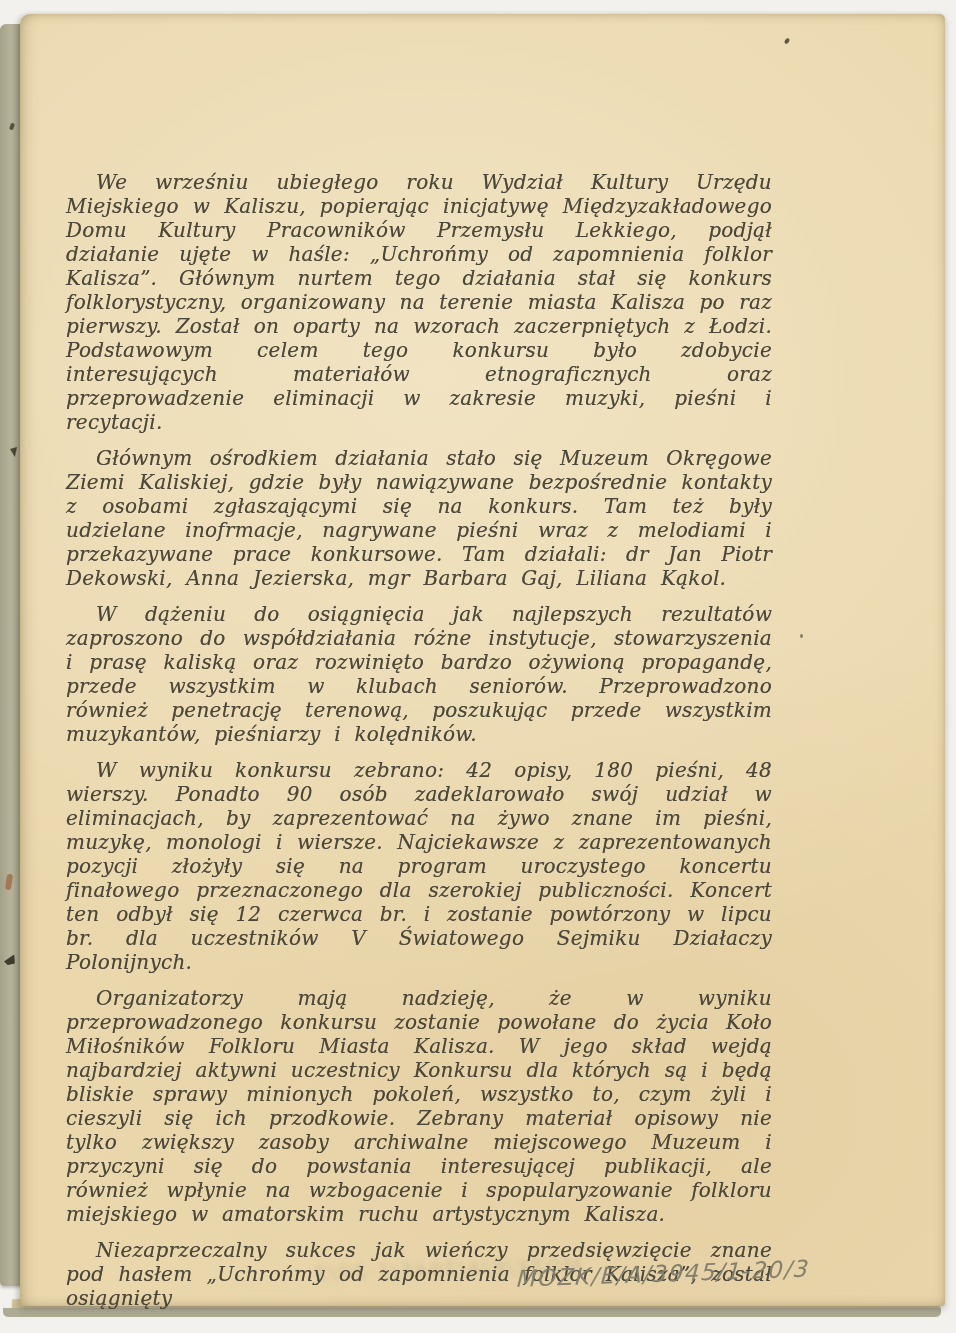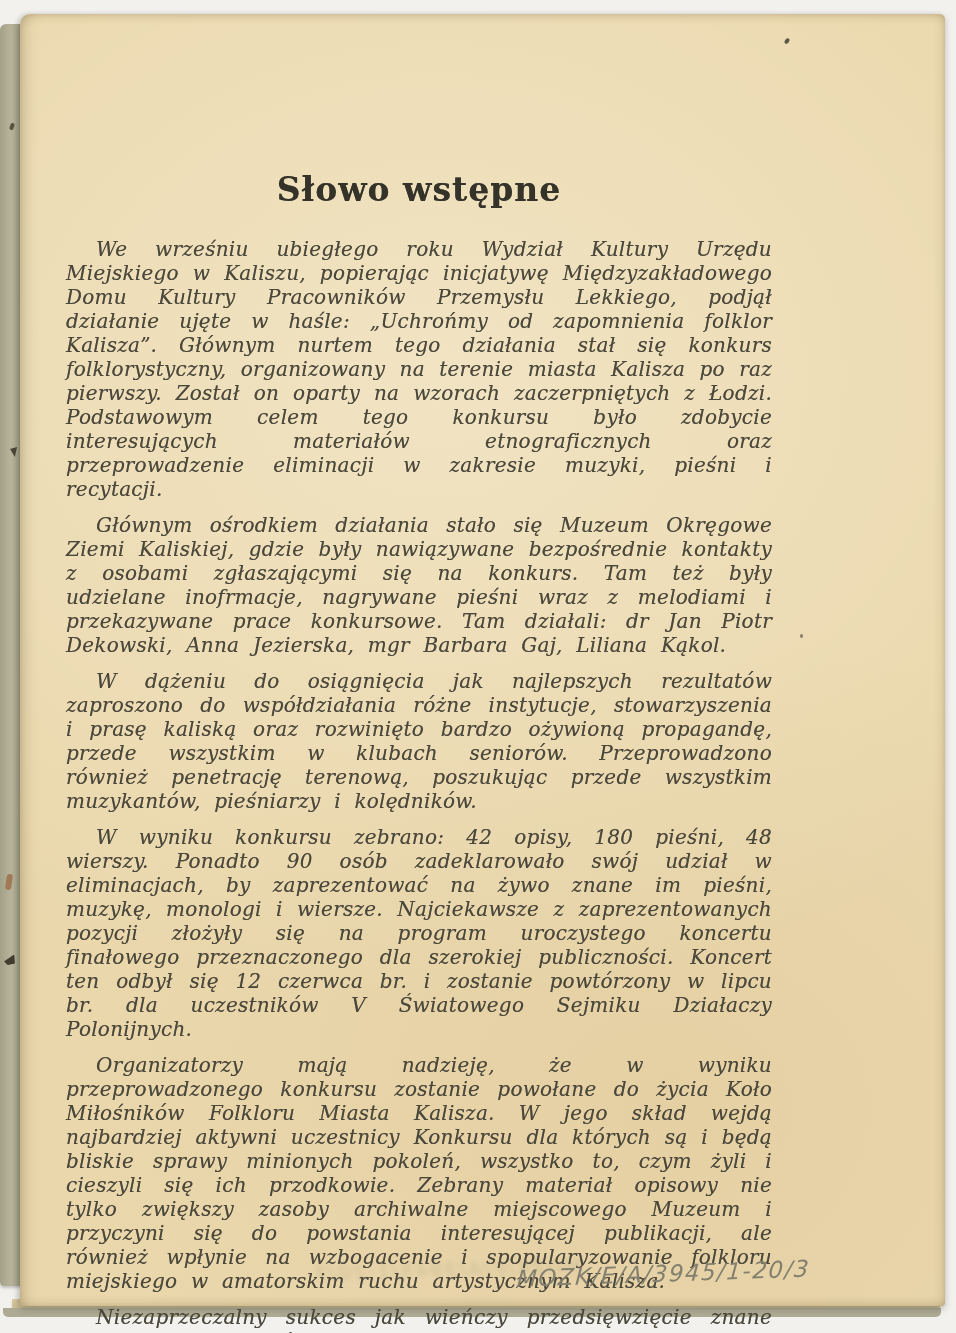--- a/index.html
+++ b/index.html
@@ -109,21 +109,20 @@
     <span class="binding-mark bm3"></span>
     <span class="binding-mark bm4"></span>
   </div>
 
   <div class="page-stack"></div>
   <div class="cover-bottom"></div>
 
   <div class="page">
 
     <div class="page-inner">
-      <h1 class="title">Słowo wstępne</h1>
 
       <p class="body-par">We wrześniu ubiegłego roku Wydział Kultury Urzędu Miejskiego w Kaliszu, popierając inicjatywę Międzyzakładowego Domu Kultury Pracowników Przemysłu Lekkiego, podjął działanie ujęte w haśle: „Uchrońmy od zapomnienia folklor Kalisza”. Głównym nurtem tego działania stał się konkurs folklorystyczny, organizowany na terenie miasta Kalisza po raz pierwszy. Został on oparty na wzorach zaczerpniętych z Łodzi. Podstawowym celem tego konkursu było zdobycie interesujących materiałów etnograficznych oraz przeprowadzenie eliminacji w zakresie muzyki, pieśni i recytacji.</p>
       <p class="body-par">Głównym ośrodkiem działania stało się Muzeum Okręgowe Ziemi Kaliskiej, gdzie były nawiązywane bezpośrednie kontakty z osobami zgłaszającymi się na konkurs. Tam też były udzielane inofrmacje, nagrywane pieśni wraz z melodiami i przekazywane prace konkursowe. Tam działali: dr Jan Piotr Dekowski, Anna Jezierska, mgr Barbara Gaj, Liliana Kąkol.</p>
       <p class="body-par">W dążeniu do osiągnięcia jak najlepszych rezultatów zaproszono do współdziałania różne instytucje, stowarzyszenia i prasę kaliską oraz rozwinięto bardzo ożywioną propagandę, przede wszystkim w klubach seniorów. Przeprowadzono również penetrację terenową, poszukując przede wszystkim muzykantów, pieśniarzy i kolędników.</p>
       <p class="body-par">W wyniku konkursu zebrano: 42 opisy, 180 pieśni, 48 wierszy. Ponadto 90 osób zadeklarowało swój udział w eliminacjach, by zaprezentować na żywo znane im pieśni, muzykę, monologi i wiersze. Najciekawsze z zaprezentowanych pozycji złożyły się na program uroczystego koncertu finałowego przeznaczonego dla szerokiej publiczności. Koncert ten odbył się 12 czerwca br. i zostanie powtórzony w lipcu br. dla uczestników V Światowego Sejmiku Działaczy Polonijnych.</p>
       <p class="body-par">Organizatorzy mają nadzieję, że w wyniku przeprowadzonego konkursu zostanie powołane do życia Koło Miłośników Folkloru Miasta Kalisza. W jego skład wejdą najbardziej aktywni uczestnicy Konkursu dla których są i będą bliskie sprawy minionych pokoleń, wszystko to, czym żyli i cieszyli się ich przodkowie. Zebrany materiał opisowy nie tylko zwiększy zasoby archiwalne miejscowego Muzeum i przyczyni się do powstania interesującej publikacji, ale również wpłynie na wzbogacenie i spopularyzowanie folkloru miejskiego w amatorskim ruchu artystycznym Kalisza.</p>
       <p class="body-par">Niezaprzeczalny sukces jak wieńczy przedsięwzięcie znane pod hasłem „Uchrońmy od zapomnienia folklor Kalisza”, został osiągnięty</p>
     </div>
 
     <div class="smudge">MOZK/E/A/3945/1-20/3</div>

